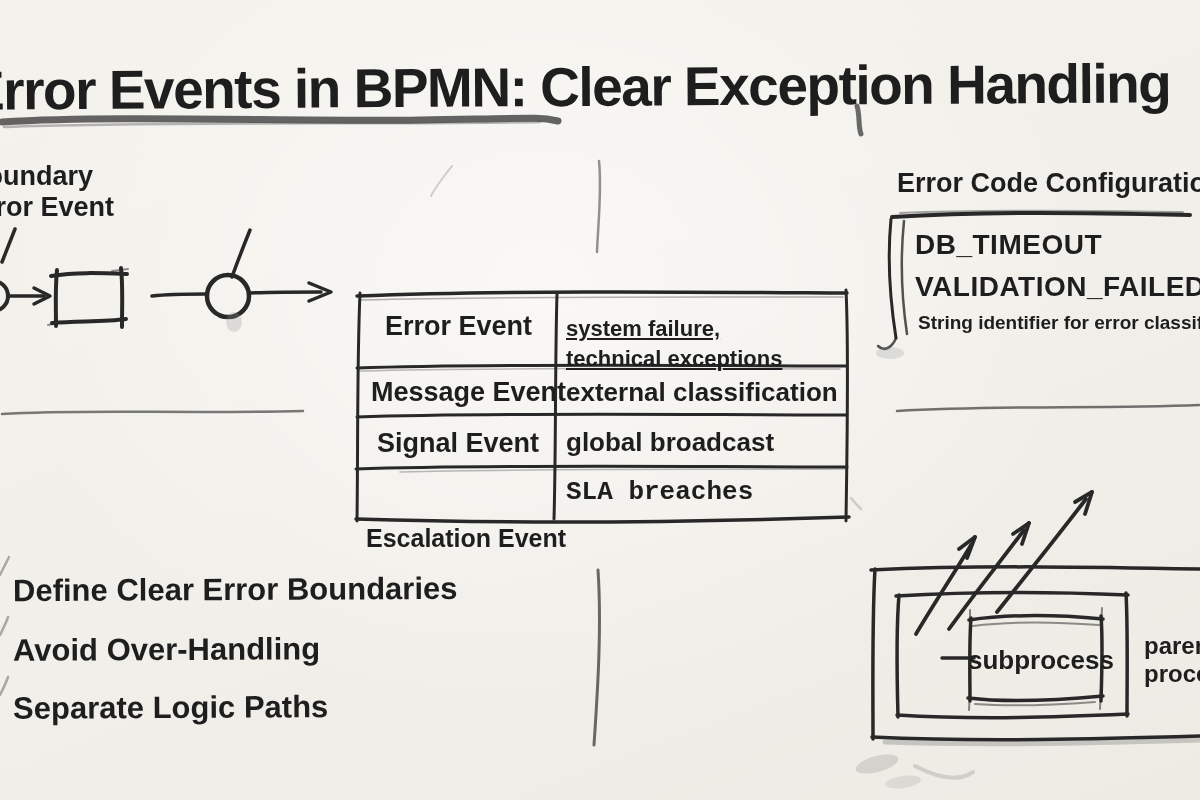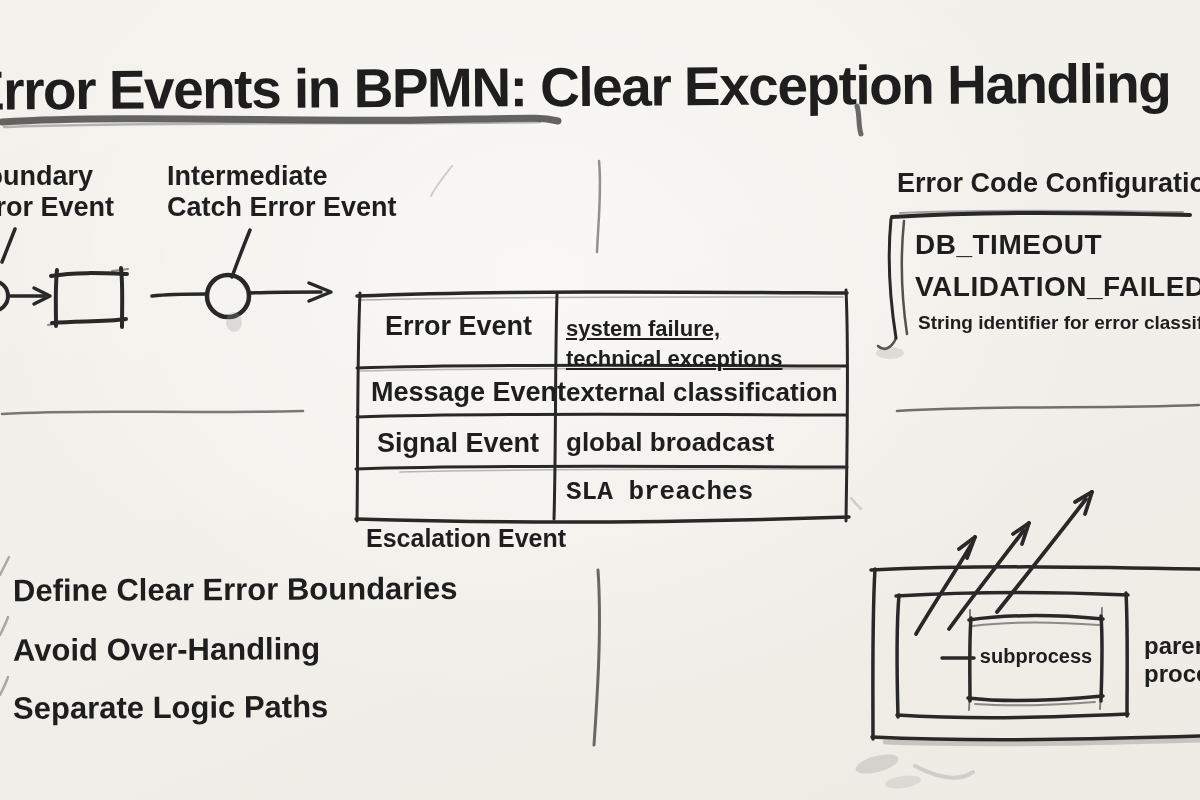--- a/index.html
+++ b/index.html
@@ -26,21 +26,21 @@
   .tbl-desc3{left:566px;top:427px;font-size:26px;}
   .tbl-type4{left:366px;top:480px;font-size:25px;margin-top:44px;}
   .tbl-desc4{left:566px;top:477px;font-size:26px;font-family:Liberation Mono, monospace;}
   .ec-heading{left:897px;top:168px;font-size:27px;}
   .ec-code0{left:915px;top:229px;font-size:28px;letter-spacing:.5px;}
   .ec-code1{left:915px;top:271px;font-size:28px;letter-spacing:.5px;}
   .ec-note{left:918px;top:312px;font-size:19px;}
   .chk0{left:13px;top:572px;font-size:31px;transform:rotate(-.3deg);}
   .chk1{left:13px;top:632px;font-size:31px;transform:rotate(-.3deg);}
   .chk2{left:13px;top:690px;font-size:31px;transform:rotate(-.3deg);}
-  .sub-label{left:968px;top:645px;width:136px;text-align:center;font-size:20px;}
+  .sub-label{left:968px;top:645px;width:136px;text-align:center;font-size:26px;}
   .parent-label{left:1144px;top:632px;font-size:24px;line-height:28px;}
 </style>
 </head>
 <body>
 
 <div class="canvas">
 
   <svg id="sketch" width="1200" height="800" viewBox="0 0 1200 800">
     <g fill="none" stroke="#282828" stroke-linecap="round" stroke-linejoin="round">
 
@@ -155,22 +155,20 @@
         <path d="M915 766 C 940 779, 960 781, 973 772" stroke="#888" stroke-width="4" opacity=".3"></path>
         <path d="M851 498 C 855 503, 858 506, 861 509" stroke="#999" stroke-width="2.5" opacity=".4"></path>
       </g>
     </g>
   </svg>
 
   <div class="t title">Error Events in BPMN: Clear Exception Handling</div>
 
   <div class="t ml lbl-boundary">Boundary
 Error Event</div>
-  <div class="t ml lbl-intermediate">Intermediate
-Catch Error Event</div>
 
   <div>
     <div class="t tbl-type1">Error Event</div>
     <div class="t ml tbl-desc1">system failure,
 technical exceptions</div>
     <div class="t tbl-type2">Message Event</div>
     <div class="t tbl-desc2">external classification</div>
     <div class="t tbl-type3">Signal Event</div>
     <div class="t tbl-desc3">global broadcast</div>
     <div class="t tbl-type4">Escalation Event</div>

